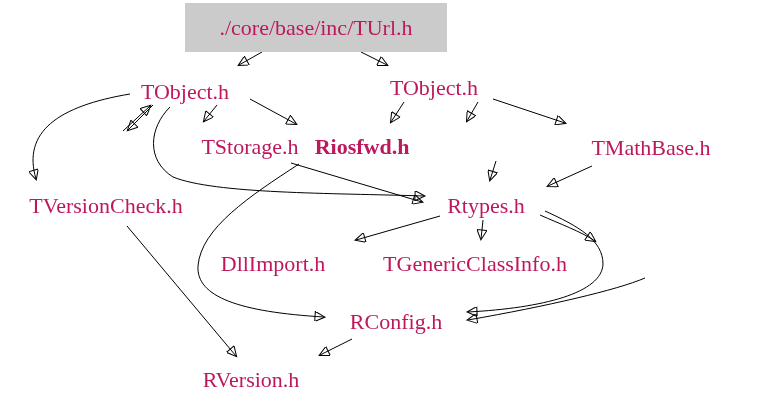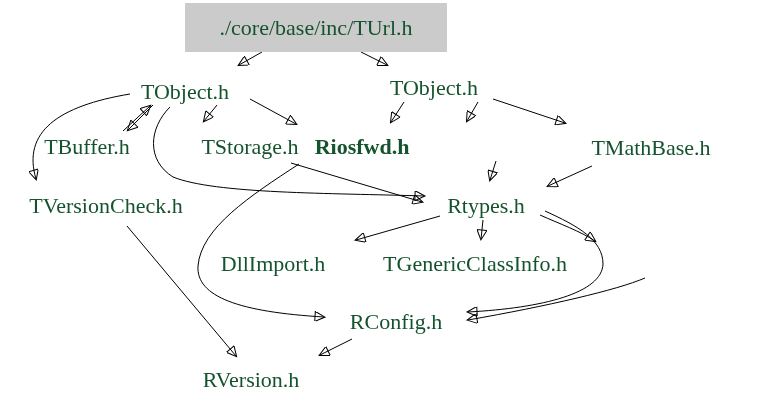--- a/index.html
+++ b/index.html
@@ -10,21 +10,21 @@
     font-family:"Liberation Serif","DejaVu Serif",serif;
     overflow:hidden;
   }
   #edge-layer{position:absolute;left:0;top:0;width:757px;height:411px;}
   #edge-layer path{fill:none;stroke:#000;stroke-width:1;}
   .node{
     position:absolute;
     transform:translate(-50%,-50%);
     font-size:22px;
     line-height:1;
-    color:#14532d;
+    color:#be185d;
     white-space:nowrap;
     cursor:pointer;
   }
   .node.root{
     transform:none;
     background:#cbcbcb;
     display:flex;align-items:center;justify-content:center;
     cursor:default;
   }
 </style>
@@ -60,21 +60,20 @@
     <path d="M545,211 C578,226 603,240 603,264 C602,293 543,308 468,312" marker-end="url(#arrow)"></path>
     <path d="M645,278 C617,290 548,306 468,320" marker-end="url(#arrow)"></path>
     <path d="M352,339 L320,355" marker-end="url(#arrow)"></path>
     <path d="M127,226 L236,356" marker-end="url(#arrow)"></path>
   </svg>
 
   <div class="node root" style="left:185px;top:3px;width:262px;height:49px;">./core/base/inc/TUrl.h</div>
 
   <div class="node" style="left:185px;top:92px;">TObject.h</div>
   <div class="node" style="left:434px;top:88px;">TObject.h</div>
-  <div class="node" style="left:87px;top:147px;">TBuffer.h</div>
   <div class="node" style="left:222px;top:147px;margin-left:28px;">TStorage.h</div>
   <div class="node" style="left:362px;top:147px;font-weight:bold;">Riosfwd.h</div>
   <div class="node" style="left:651px;top:148px;">TMathBase.h</div>
   <div class="node" style="left:106px;top:206px;">TVersionCheck.h</div>
   <div class="node" style="left:486px;top:206px;">Rtypes.h</div>
   <div class="node" style="left:273px;top:264px;">DllImport.h</div>
   <div class="node" style="left:475px;top:264px;">TGenericClassInfo.h</div>
   <div class="node" style="left:396px;top:322px;">RConfig.h</div>
   <div class="node" style="left:251px;top:380px;">RVersion.h</div>
 

